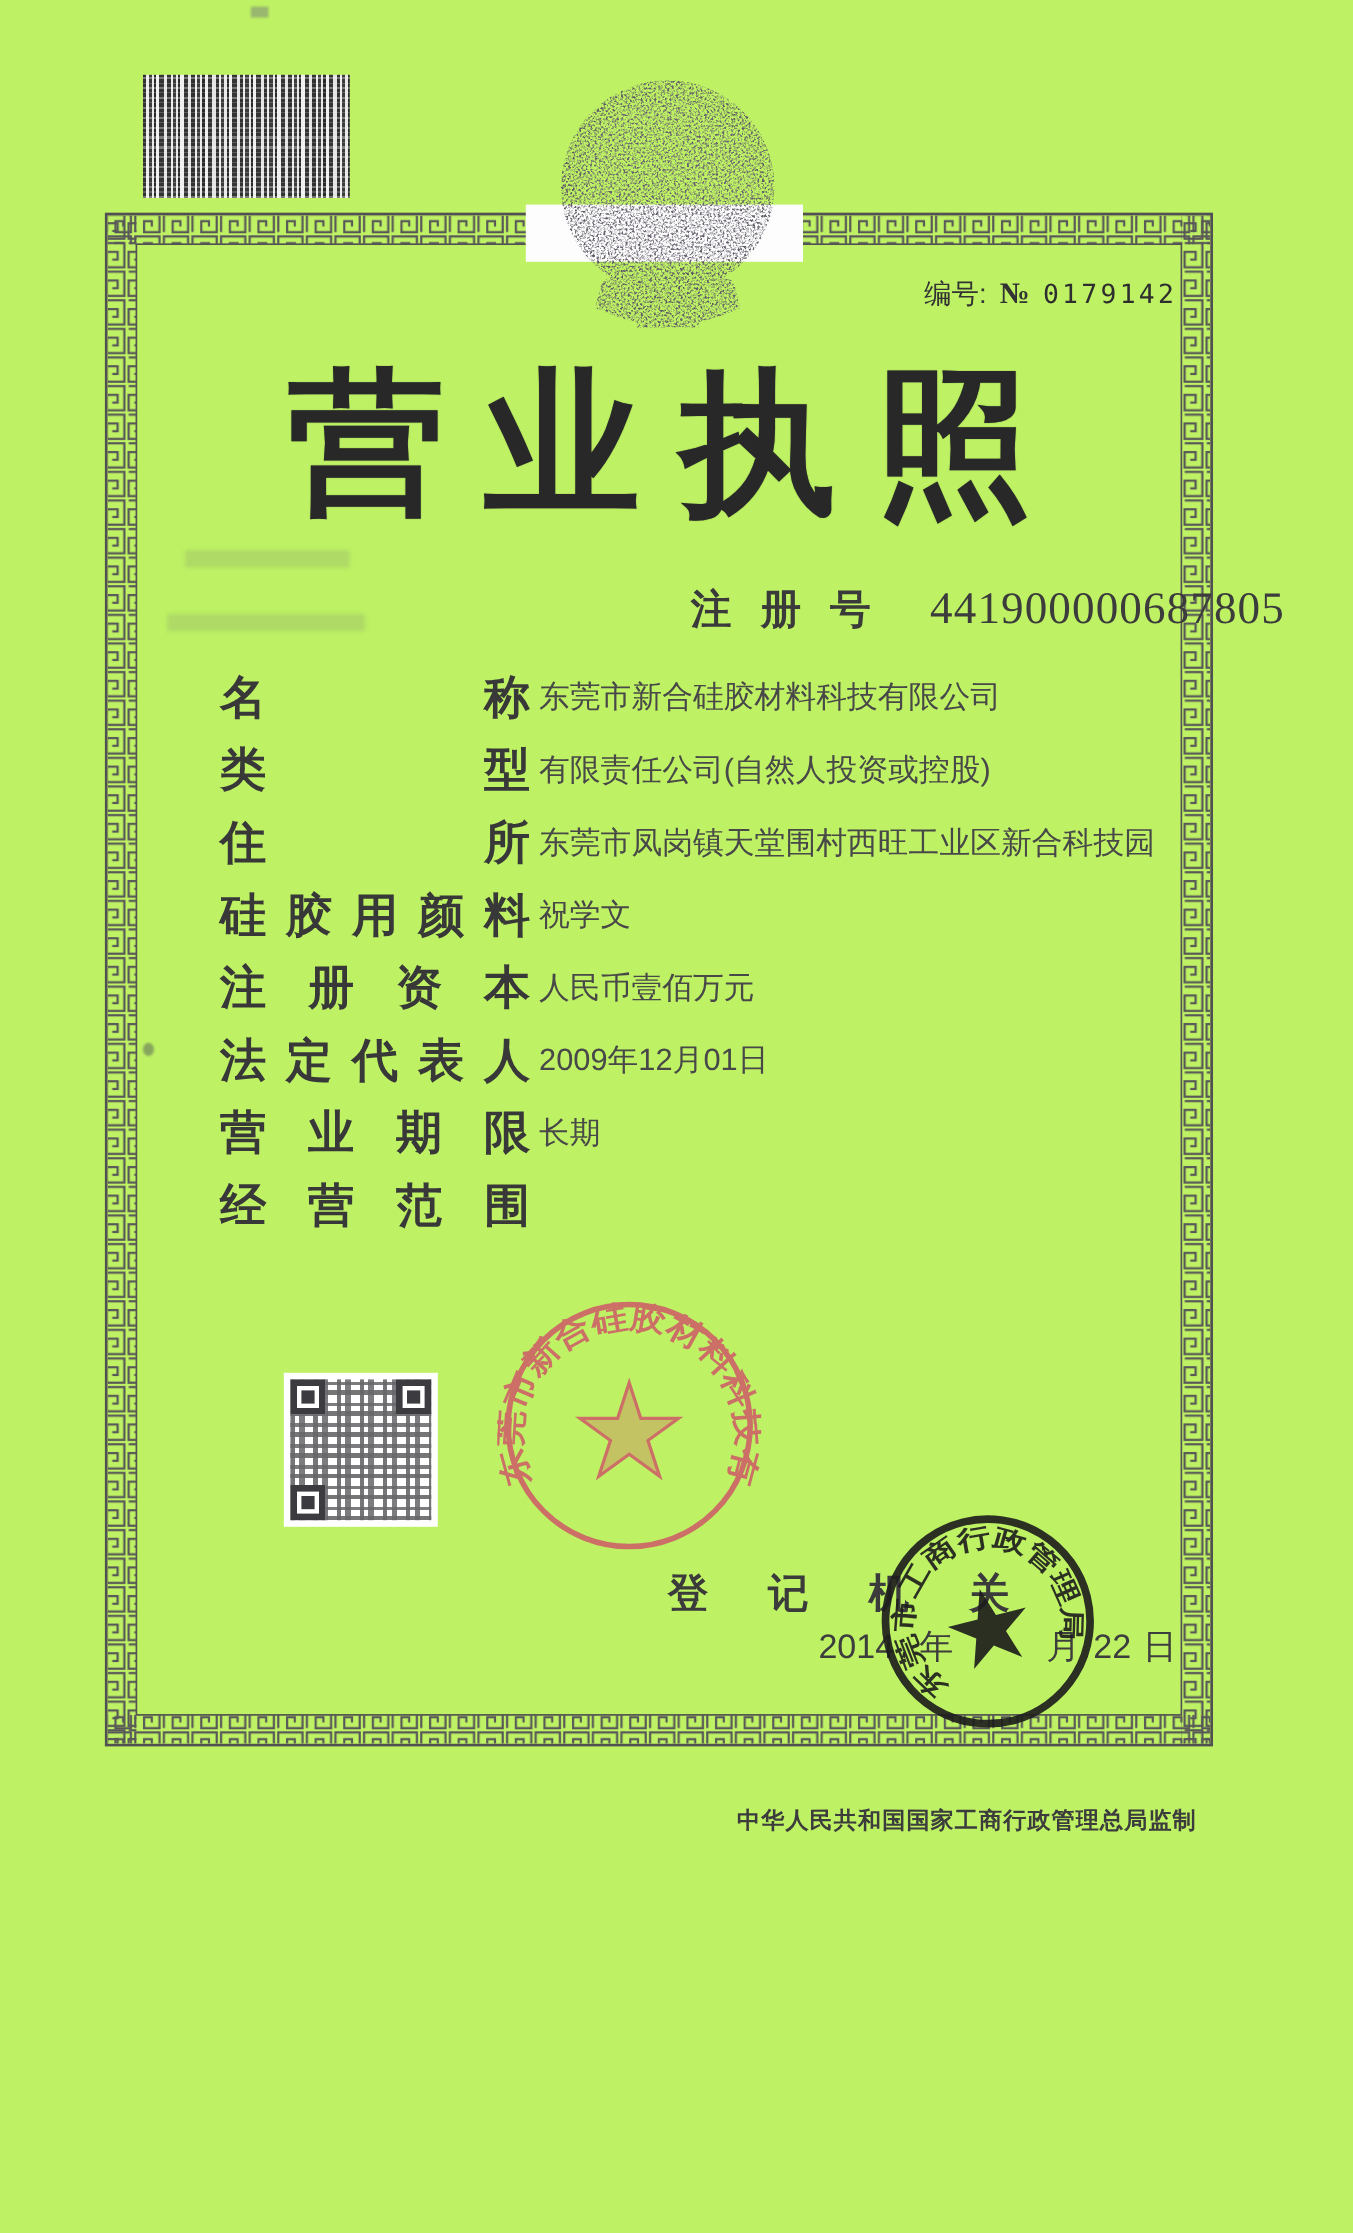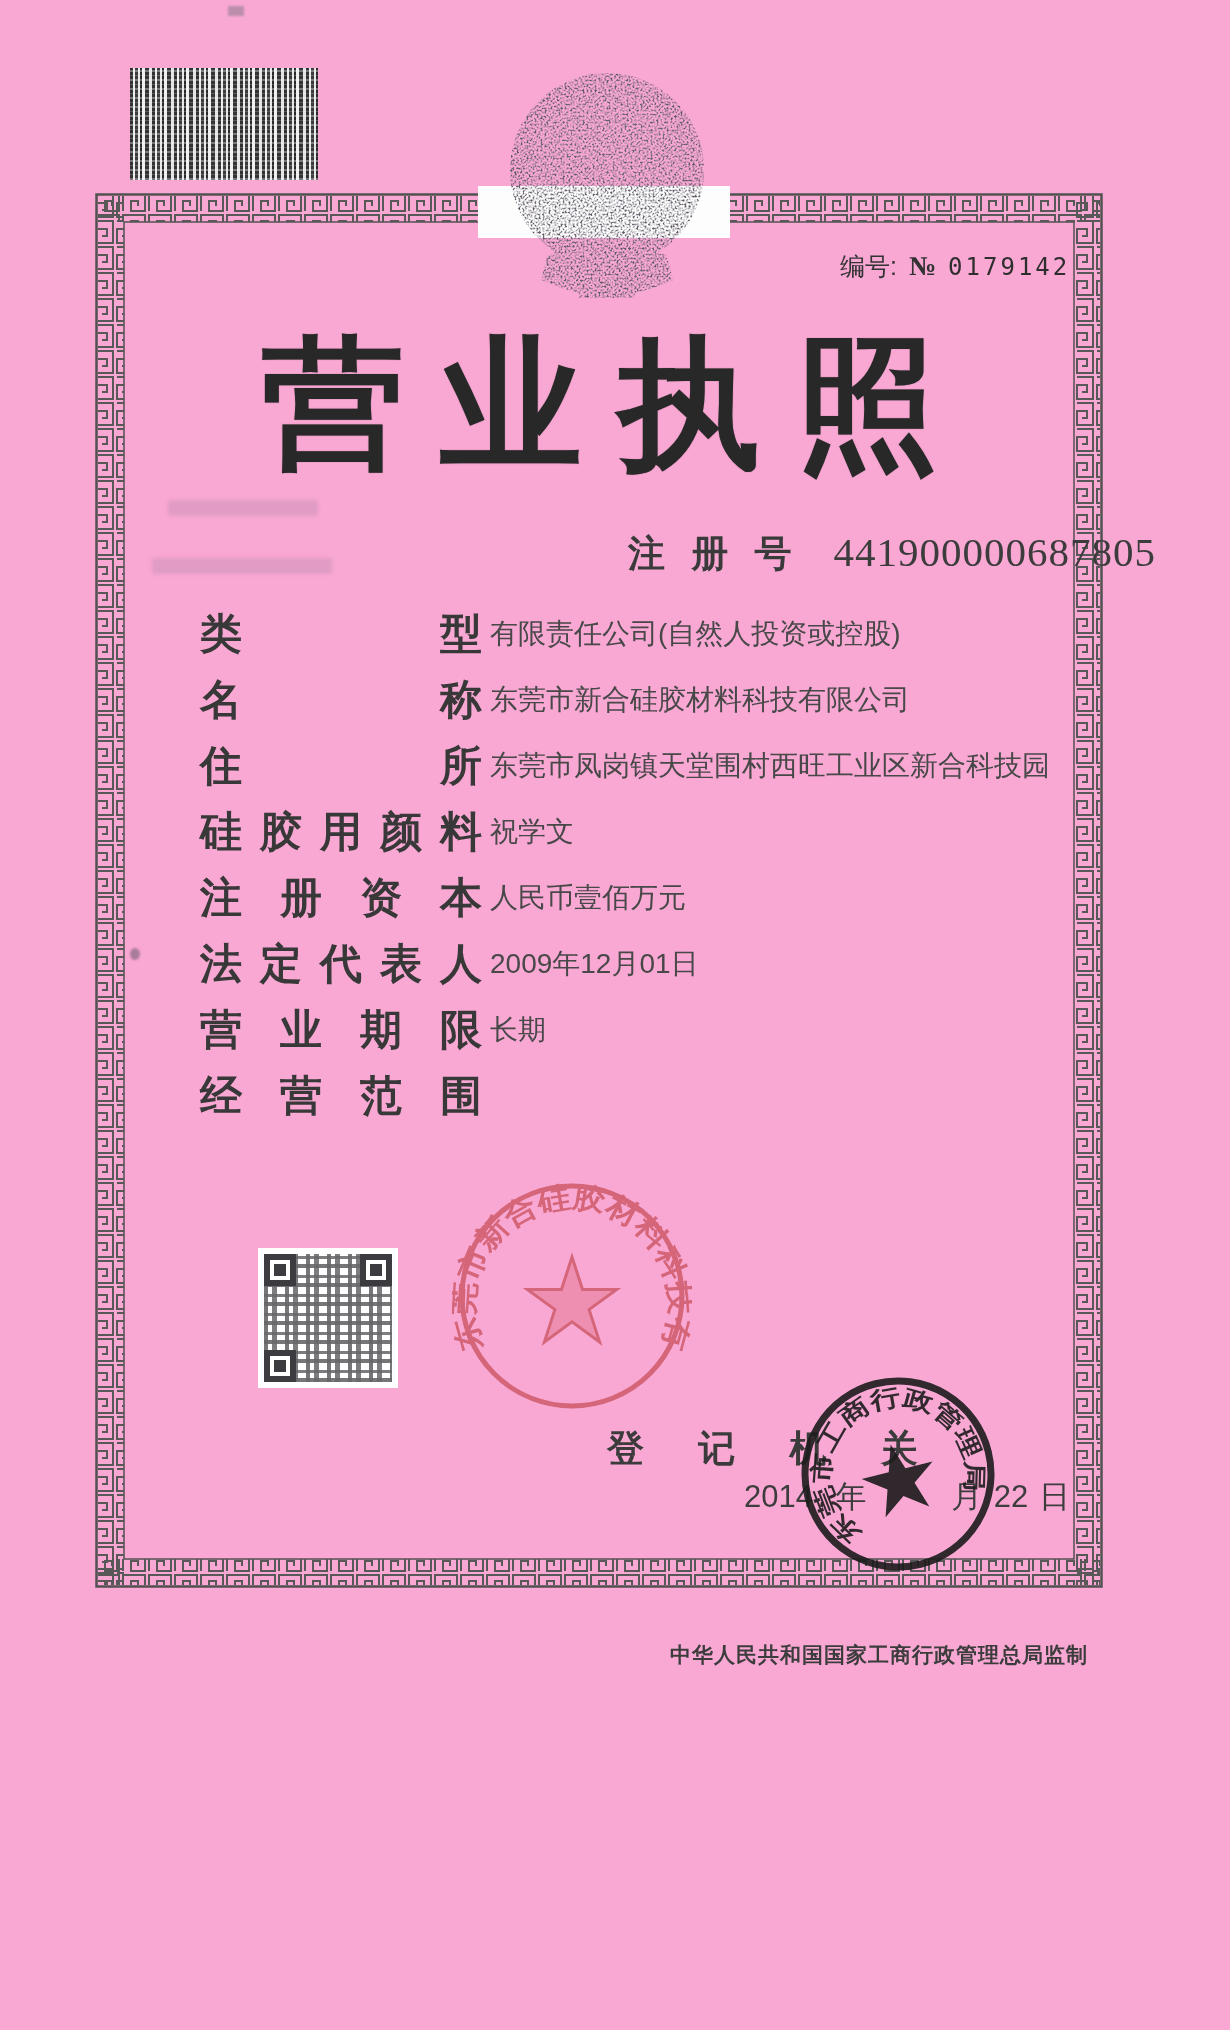--- a/index.html
+++ b/index.html
@@ -1,20 +1,20 @@
 <!DOCTYPE html>
 <html><head>
 <meta charset="utf-8">
 <style>
   * { margin:0; padding:0; box-sizing:border-box; }
   html,body { background:#ffffff; }
   body { font-family:"Liberation Sans", sans-serif; }
   .page {
     position:relative; width:1230px; height:2030px; margin:0 auto;
-    background:#f9a8d4; overflow:hidden; color:#404040;
+    background:#bef264; overflow:hidden; color:#404040;
   }
 
   
   .barcode {
     position:absolute; left:130px; top:68px; width:188px; height:112px; z-index:1;
     background-image:
       repeating-linear-gradient(0deg, rgba(255,255,255,.35) 0 2px, transparent 2px 5px, rgba(255,255,255,.2) 5px 6px, transparent 6px 9px),
       repeating-linear-gradient(90deg, #2d2d2d 0 3px, #f2f2f2 3px 5px, #383838 5px 8px, #ededed 8px 10px, #242424 10px 12px, #f5f5f5 12px 15px, #303030 15px 19px, #e9e9e9 19px 22px);
     filter: contrast(0.95) blur(.3px);
   }
@@ -31,21 +31,21 @@
   .serial .sym { font-family:"Liberation Serif", serif; font-weight:700; font-size:27px; }
   .serial .num { font-family:"DejaVu Sans Mono", monospace; font-size:24px; letter-spacing:3px; color:#2e2e2e; }
 
   
   .title { position:absolute; left:95px; top:318px; width:1010px; z-index:5;
            display:flex; justify-content:center; gap:36px;
            font-size:142px; line-height:172px; font-weight:900; color:#282828;
            text-shadow:0 0 1px rgba(40,40,40,.6); }
 
   
-  .regline { position:absolute; left:628px; top:528px; z-index:5; display:flex; align-items:baseline; gap:34px; }
+  .regline { position:absolute; left:628px; top:528px; z-index:5; display:flex; align-items:baseline; gap:46px; }
   .regline .lab { font-size:37px; font-weight:600; letter-spacing:8px; color:#3a3a3a; }
   .regline .num { font-family:"Liberation Serif", serif; font-size:41px; color:#3c3c3c; letter-spacing:1px; }
 
   
   .rows { position:absolute; left:200px; top:608px; width:880px; z-index:5; }
   .row  { display:flex; align-items:flex-start; min-height:66px; }
   .row .lab { width:282px; flex:none; font-size:42px; line-height:52px; font-weight:600; color:#383838;
               text-align:justify; text-align-last:justify; text-justify:inter-character; }
   .row .val { margin-left:8px; padding-top:9px; font-size:28px; line-height:34px; color:#484848; font-weight:500; }
   .row.scope .val { font-size:22px; line-height:30px; width:590px; font-weight:600; color:#4b4b4b; padding-top:12px; text-align:justify; }
@@ -141,26 +141,26 @@
     <span>照</span>
   </div>
 
   <div class="regline">
     <span class="lab">注 册 号</span>
     <span class="num">441900000687805</span>
   </div>
 
   <div class="rows">
     <div class="row">
+      <div class="lab">名称</div>
+      <div class="val">东莞市新合硅胶材料科技有限公司</div>
+    </div>
+    <div class="row">
       <div class="lab">类型</div>
       <div class="val">有限责任公司(自然人投资或控股)</div>
-    </div>
-    <div class="row">
-      <div class="lab">名称</div>
-      <div class="val">东莞市新合硅胶材料科技有限公司</div>
     </div>
     <div class="row">
       <div class="lab">住所</div>
       <div class="val">东莞市凤岗镇天堂围村西旺工业区新合科技园</div>
     </div>
     <div class="row">
       <div class="lab">硅胶用颜料</div>
       <div class="val">祝学文</div>
     </div>
     <div class="row">

